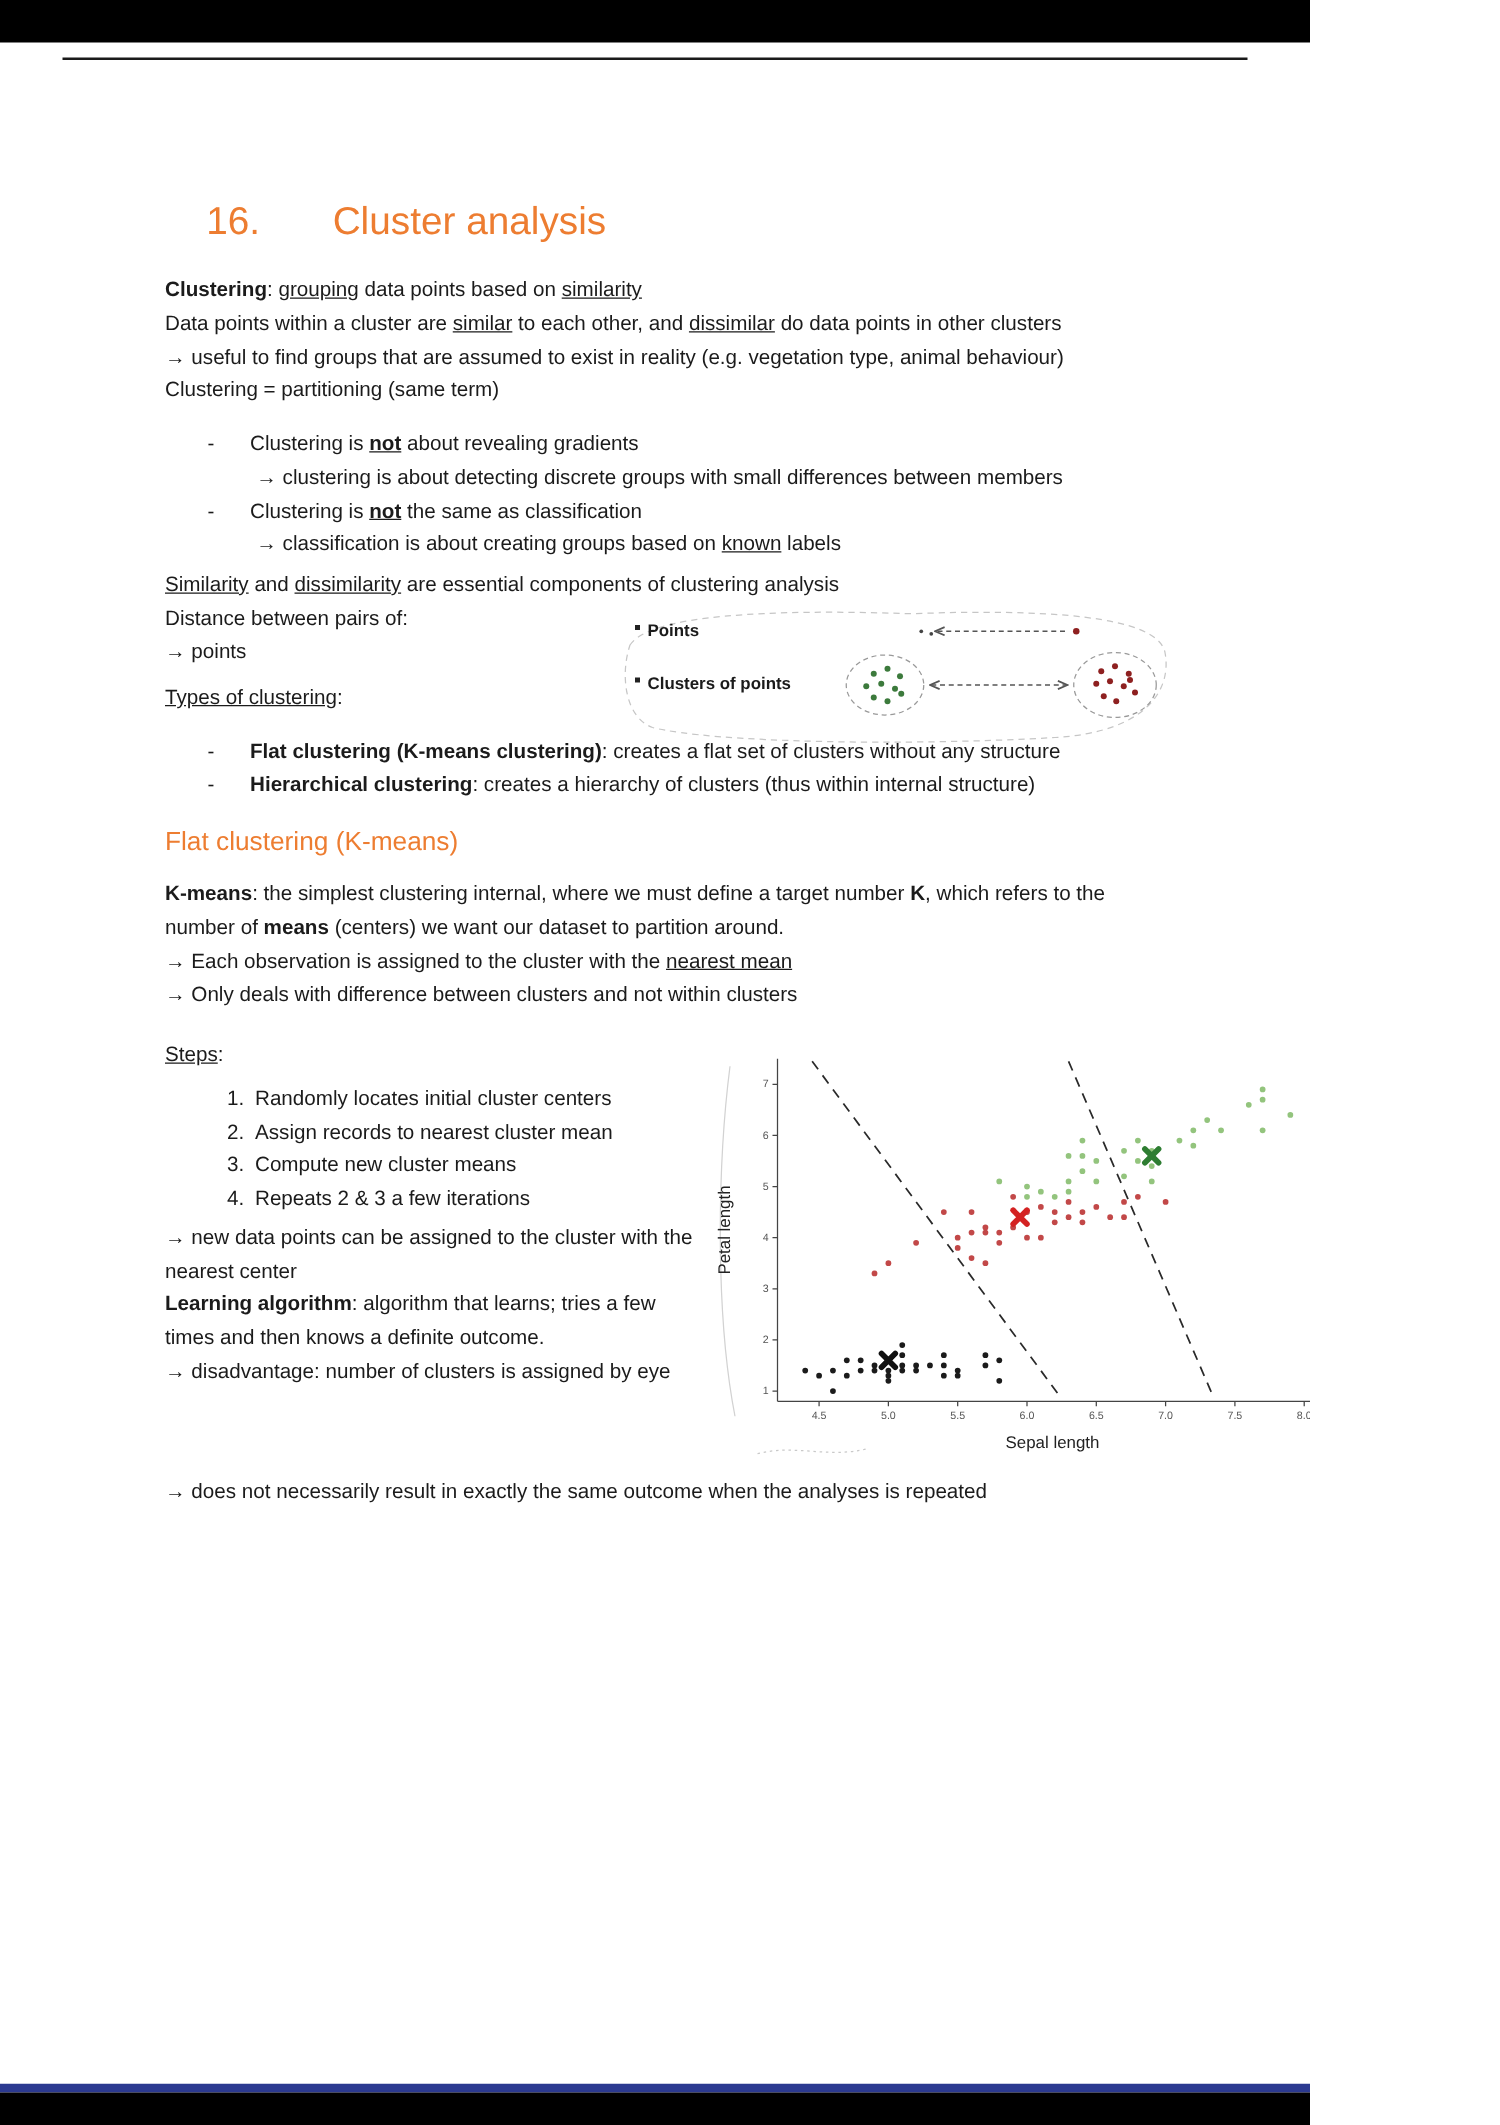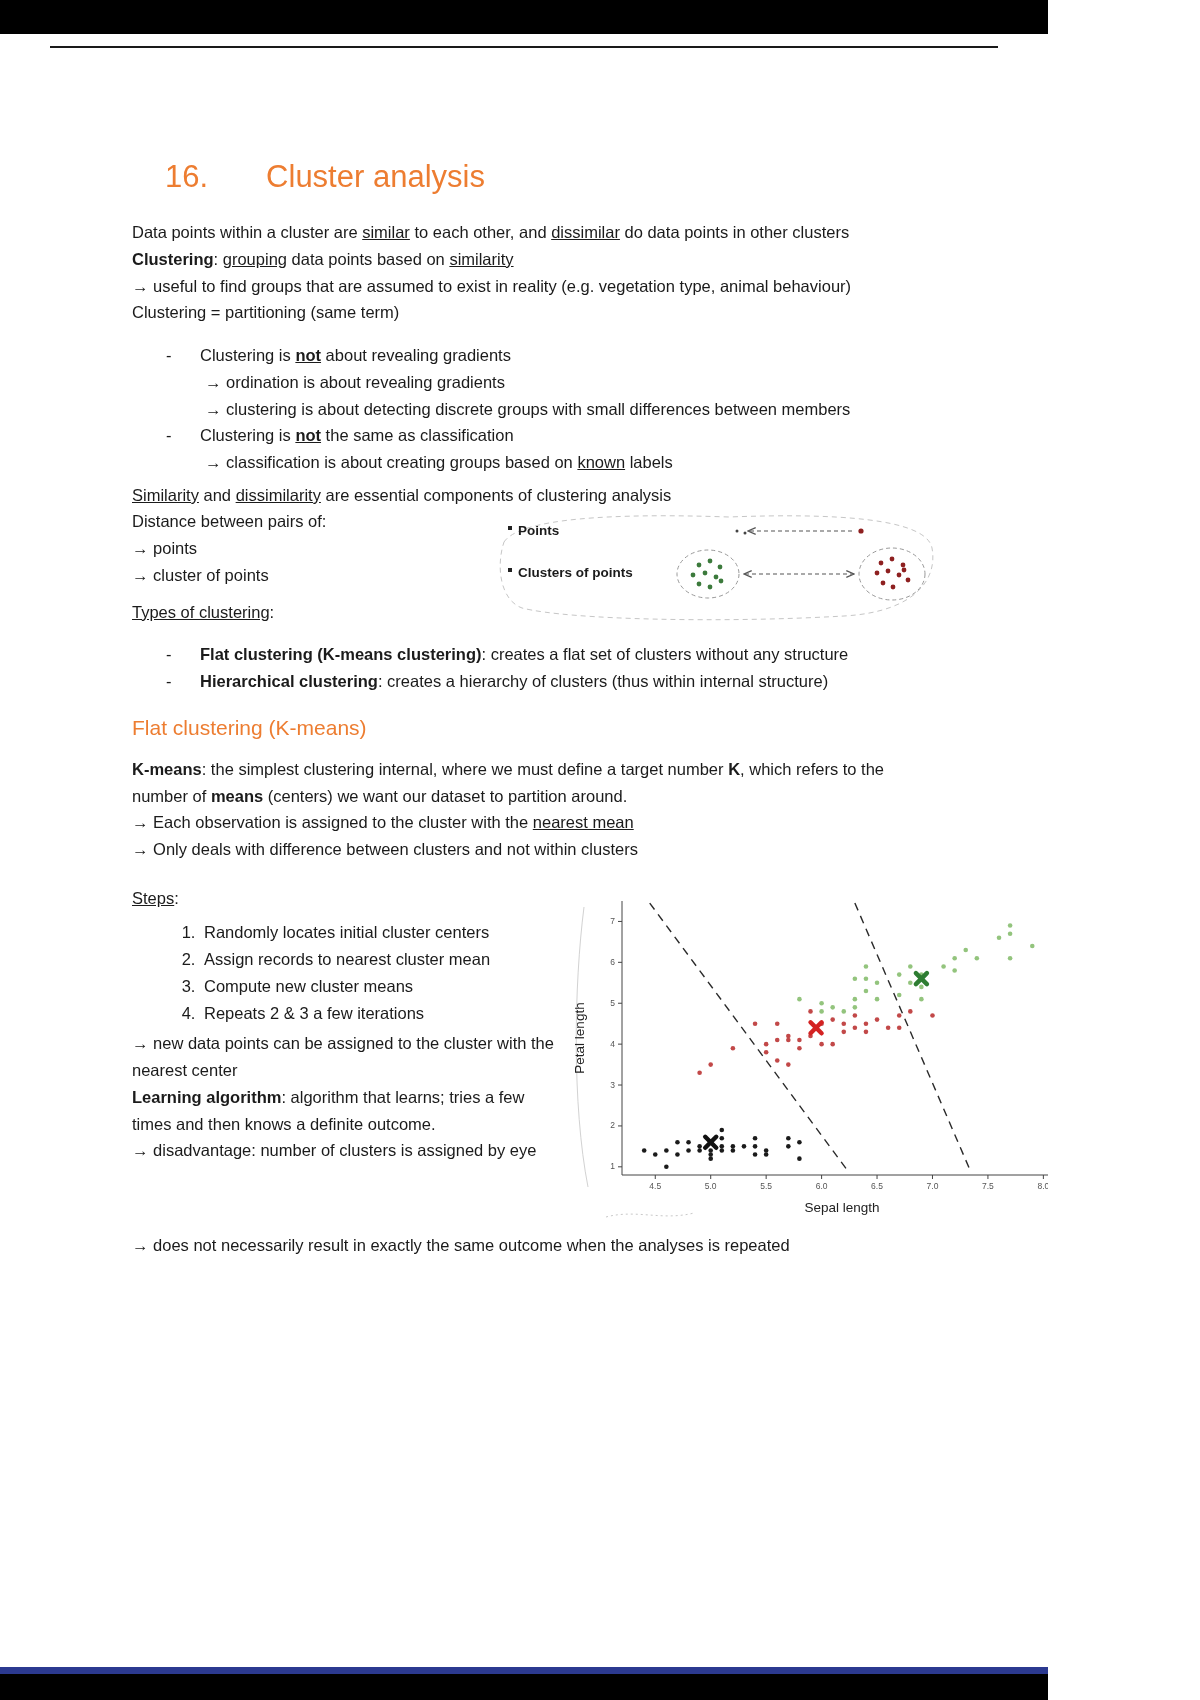--- a/index.html
+++ b/index.html
@@ -55,44 +55,42 @@
 <body>
 
 <div class="page">
   <div class="top-bar"></div>
   <div class="top-rule"></div>
 
   <div class="content">
 
     <h1><span class="num">16.</span><span>Cluster analysis</span></h1>
 
+    <p class="line"><span class="b">Clustering</span><span>: </span><span class="u">grouping</span><span> data points based on </span><span class="u">similarity</span></p>
     <p class="line"><span>Data points within a cluster are </span><span class="u">similar</span><span> to each other, and </span><span class="u">dissimilar</span><span> do data points in other clusters</span></p>
-    <p class="line"><span class="b">Clustering</span><span>: </span><span class="u">grouping</span><span> data points based on </span><span class="u">similarity</span></p>
     <p class="line"><span>→ useful to find groups that are assumed to exist in reality (e.g. vegetation type, animal behaviour)</span></p>
 
     <p class="line sp-before"><span>Clustering = partitioning (same term)</span></p>
 
     <ul class="dash">
       <li>
         <div><span>Clustering is </span><span class="b u">not</span><span> about revealing gradients</span></div>
-        <div class="sub"><span>→ ordination is about revealing gradients</span></div>
         <div class="sub"><span>→ clustering is about detecting discrete groups with small differences between members</span></div>
       </li>
       <li>
         <div><span>Clustering is </span><span class="b u">not</span><span> the same as classification</span></div>
         <div class="sub"><span>→ classification is about creating groups based on </span><span class="u">known</span><span> labels</span></div>
       </li>
     </ul>
 
     <p class="line"><span class="u">Similarity</span><span> and </span><span class="u">dissimilarity</span><span> are essential components of clustering analysis</span></p>
 
     <div class="dist-block">
       <p class="line"><span>Distance between pairs of:</span></p>
       <p class="line"><span>→ points</span></p>
-      <p class="line"><span>→ cluster of points</span></p>
 
       <svg id="points-diagram" class="points-diagram" width="445" height="112" viewBox="0 0 445 112">
         <defs>
           <marker id="ah" markerWidth="9" markerHeight="7" refX="8" refY="3.5" orient="auto-start-reverse">
             <path d="M1,0.5 L8,3.5 L1,6.5" fill="none" stroke="#555" stroke-width="1.2"></path>
           </marker>
         </defs>
         <path class="sketch-outline" d="M10,32 C26,8 120,3 235,7 C340,3 432,8 438,38 C444,70 420,102 350,106 C230,113 75,110 28,98 C6,90 2,56 10,32 Z"></path>
         <rect x="14" y="16" width="4" height="4" fill="#222"></rect>
         <text x="24" y="25" class="diag-label">Points</text>

